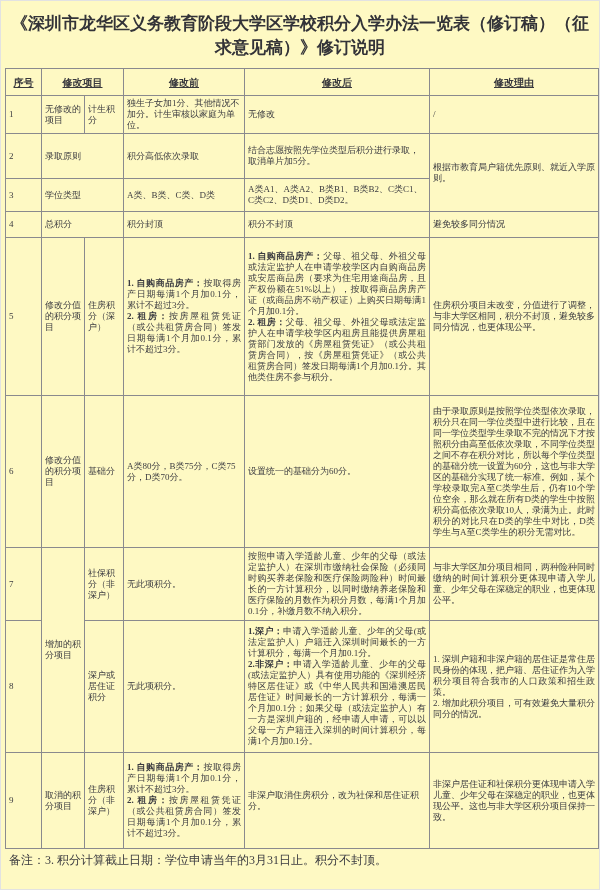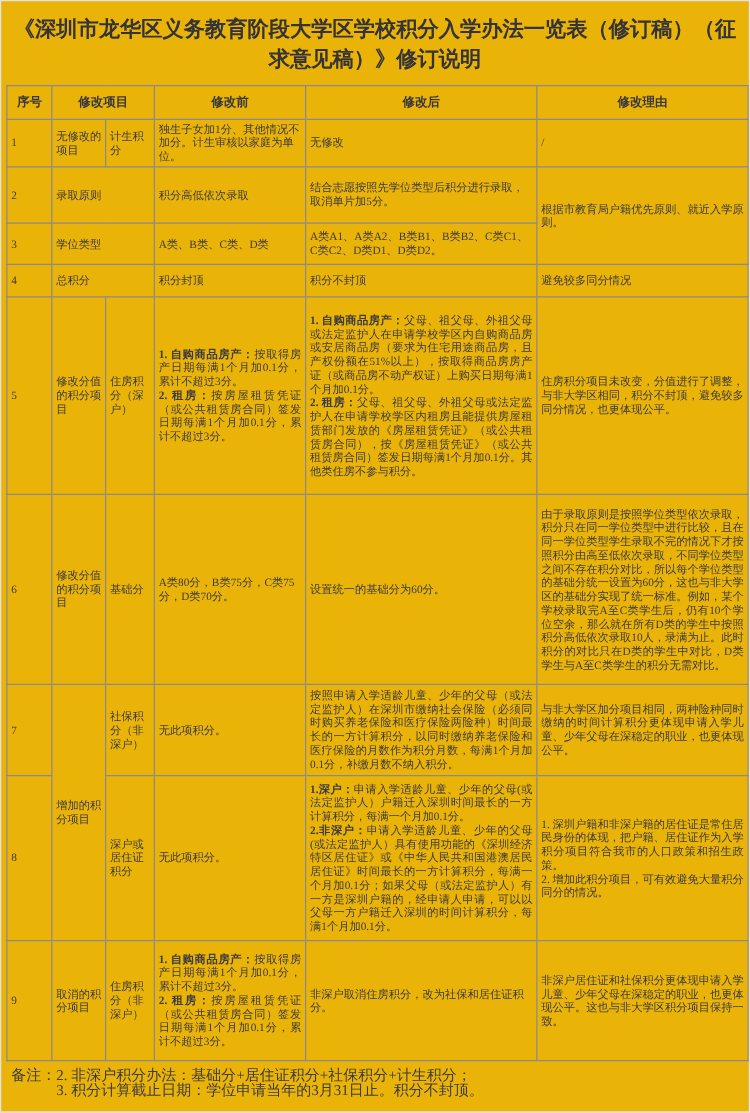--- a/index.html
+++ b/index.html
@@ -6,21 +6,21 @@
   html, body { background: #ffffff; }
   body {
     width: 600px; height: 890px;
     font-family: "Liberation Serif", "DejaVu Serif", serif;
     color: #3b3b40;
     position: relative;
   }
   .page {
     width: 600px; height: 890px;
     border: 1px solid #e2e2e2;
-    background: #eab308;
+    background: #fef9c3;
     overflow: hidden;
   }
   .doc-title {
     width: 578px;
     margin: 11px auto 8px auto;
     text-align: center;
     font-size: 17px;
     font-weight: bold;
     line-height: 24px;
     color: #333338;
@@ -38,20 +38,21 @@
     vertical-align: middle;
     padding: 2px 3px;
     overflow: hidden;
     word-break: break-all;
   }
   table.main th {
     font-size: 10px;
     font-weight: bold;
     text-align: center;
     color: #38383d;
+    text-decoration: underline;
   }
   td.c { text-align: left; }
   td.j { text-align: justify; }
   td.l { text-align: left; }
   td.sub { padding: 2px 1px; }
   .para { text-align: justify; }
   .lead { font-weight: bold; }
   tr.hdr  { height: 27px; }
   tr.r1 { height: 35px; }
   tr.r2 { height: 45px; }
@@ -187,18 +188,17 @@
       </td>
       <td class="l">非深户取消住房积分，改为社保和居住证积分。</td>
       <td class="j">非深户居住证和社保积分更体现申请入学儿童、少年父母在深稳定的职业，也更体现公平。这也与非大学区积分项目保持一致。</td>
     </tr>
   </tbody>
     </table>
 
   <div class="notes">
     <span class="lbl">备注：</span>
     <div class="items">
-      <div>2. 非深户积分办法：基础分+居住证积分+社保积分+计生积分；</div>
       <div>3. 积分计算截止日期：学位申请当年的3月31日止。积分不封顶。</div>
     </div>
   </div>
 
 </div>
 
 </body></html>

